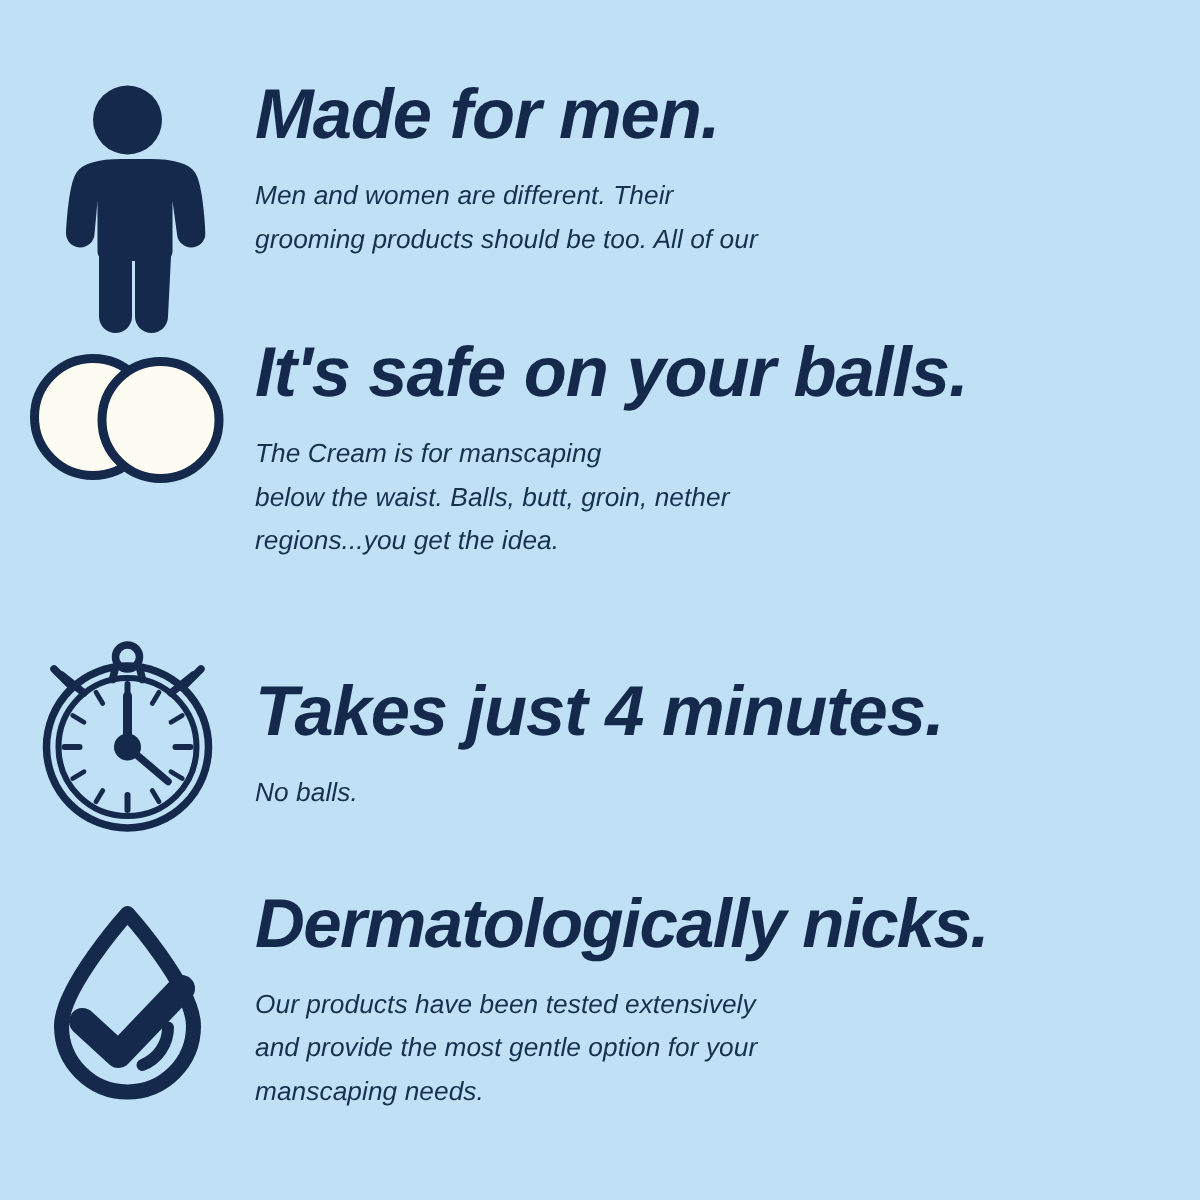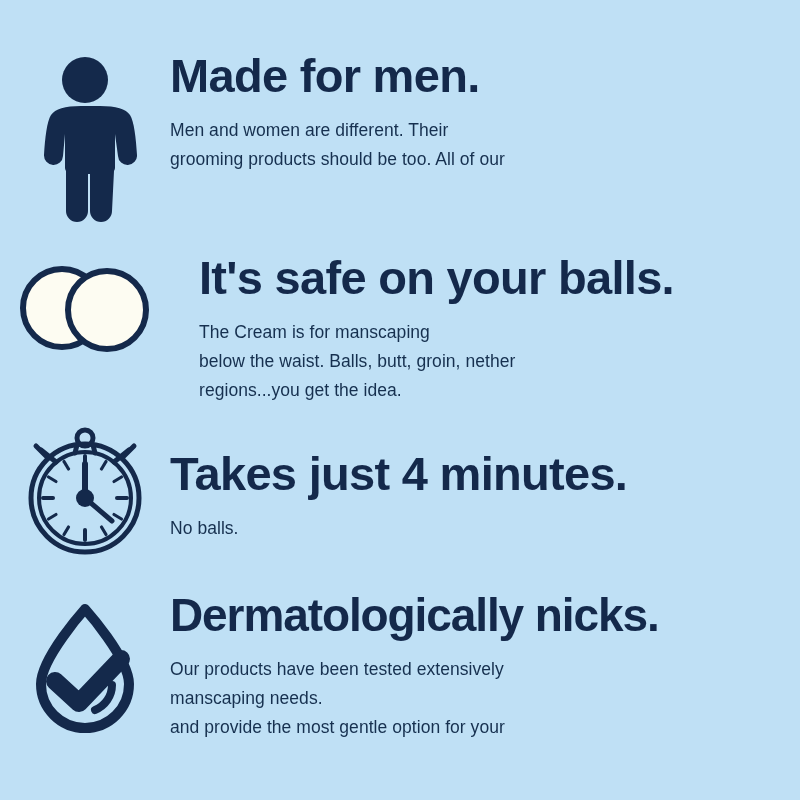--- a/index.html
+++ b/index.html
@@ -39,20 +39,21 @@
     justify-content: center;
     align-items: flex-start;
     padding-top: 4px;
     box-sizing: border-box;
   }
 
   .text-cell {
     flex: 1;
     padding-right: 2px;
     box-sizing: border-box;
+    font-style: italic;
   }
 
   .feature-heading {
     margin: 0;
     color: #14294b;
     font-family: "Liberation Sans", sans-serif;
     font-weight: bold;
     font-size: 47px;
     line-height: 1.02;
     letter-spacing: -0.7px;
@@ -68,21 +69,21 @@
     line-height: 29px;
     letter-spacing: 0.05px;
   }
 
   .feature-body .body-line {
     display: block;
   }
 
   
   #row-made-for-men      { top: 52px; }
-  #row-safe-on-balls     { top: 254px; gap: 29px; }
+  #row-safe-on-balls     { top: 224px; }
   #row-four-minutes      { top: 420px; }
   #row-derm-tested       { top: 592px; }
 
   
   #row-made-for-men  .feature-heading { font-size: 47px; }
   #row-safe-on-balls .feature-heading { font-size: 47px; }
   #row-four-minutes  .feature-heading { font-size: 47px; margin-top: 30px; }
   #row-derm-tested   .feature-heading { font-size: 46px; letter-spacing: -1.1px; }
 
   
@@ -210,19 +211,19 @@
           <path d="M85 75 L85 76" stroke-width="8"></path>
 
           <path d="M30 85 L54 107 L96 63" stroke-width="18"></path>
         </g>
       </svg>
     </div>
     <div class="text-cell">
       <h2 class="feature-heading">Dermatologically nicks.</h2>
       <p class="feature-body">
         <span class="body-line">Our products have been tested extensively</span>
+        <span class="body-line">and provide the most gentle option for your</span>
         <span class="body-line">manscaping needs.</span>
-        <span class="body-line">and provide the most gentle option for your</span>
       </p>
     </div>
   </div>
 
 </div>
 
 </body></html>

